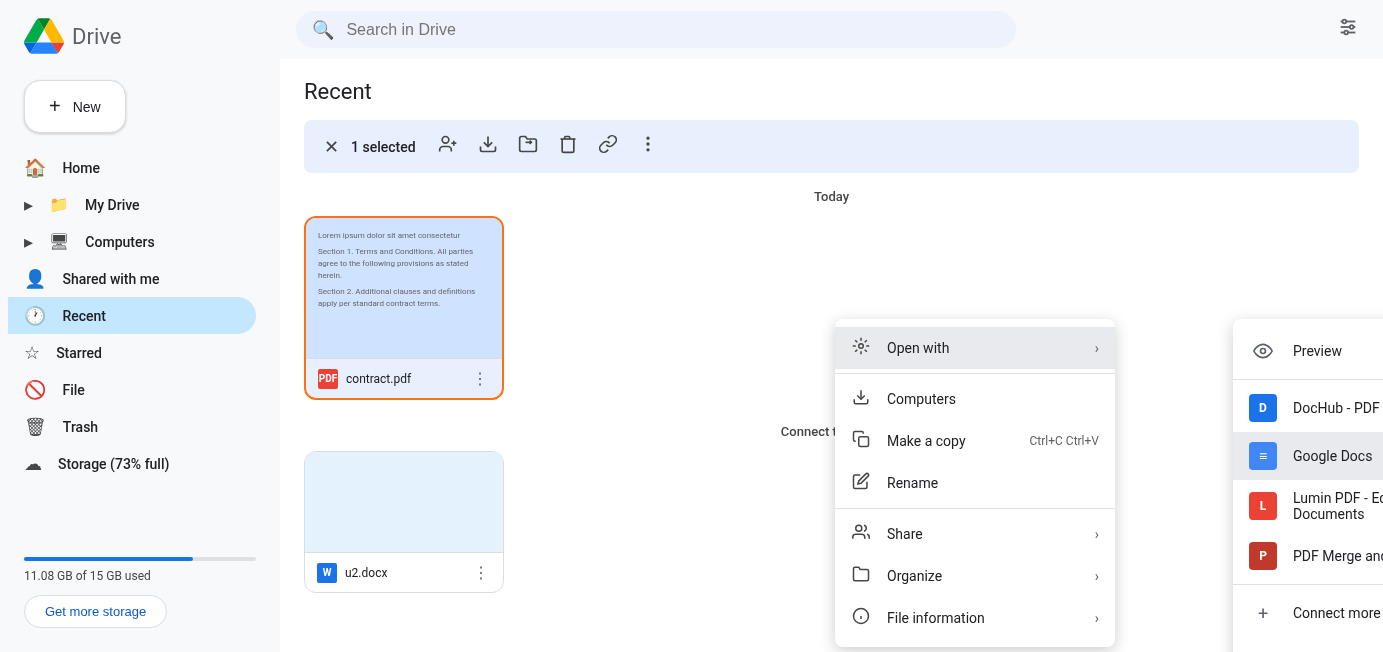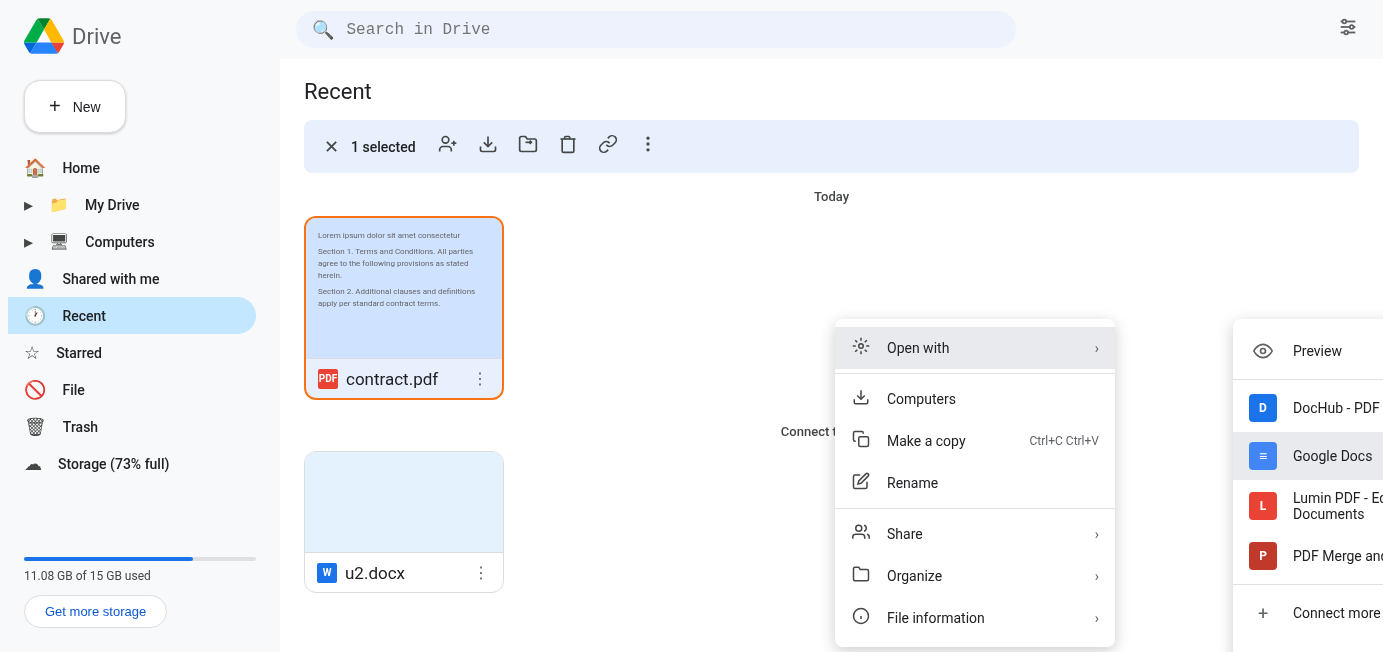--- a/index.html
+++ b/index.html
@@ -113,21 +113,20 @@
       gap: 12px;
       max-width: 720px;
     }
     .search-bar input {
       border: none;
       background: transparent;
       font-size: 16px;
       color: #14532d;
       outline: none;
       flex: 1;
-      font-family: Liberation Mono, monospace;
     }
     .search-icon { color: #5f6368; font-size: 18px; }
     .filter-icon-btn {
       margin-left: auto;
       padding: 8px;
       border-radius: 50%;
       cursor: pointer;
       color: #5f6368;
       font-size: 18px;
       background: transparent;
@@ -215,21 +214,21 @@
       display: flex;
       align-items: center;
       justify-content: center;
       font-size: 10px;
       font-weight: bold;
       color: white;
       flex-shrink: 0;
     }
     .pdf-icon { background: #ea4335; }
     .docx-icon { background: #1a73e8; }
-    .file-name { font-size: 17px; color: #202124; flex: 1; overflow: hidden; text-overflow: ellipsis; white-space: nowrap; }
+    .file-name { font-size: 12px; color: #202124; flex: 1; overflow: hidden; text-overflow: ellipsis; white-space: nowrap; }
     .file-menu-btn { cursor: pointer; color: #5f6368; font-size: 16px; background: none; border: none; padding: 2px; }
 
     
     .context-menu {
       position: absolute;
       top: 260px;
       left: 555px;
       background: white;
       border-radius: 8px;
       box-shadow: 0 4px 16px rgba(0,0,0,0.2);

